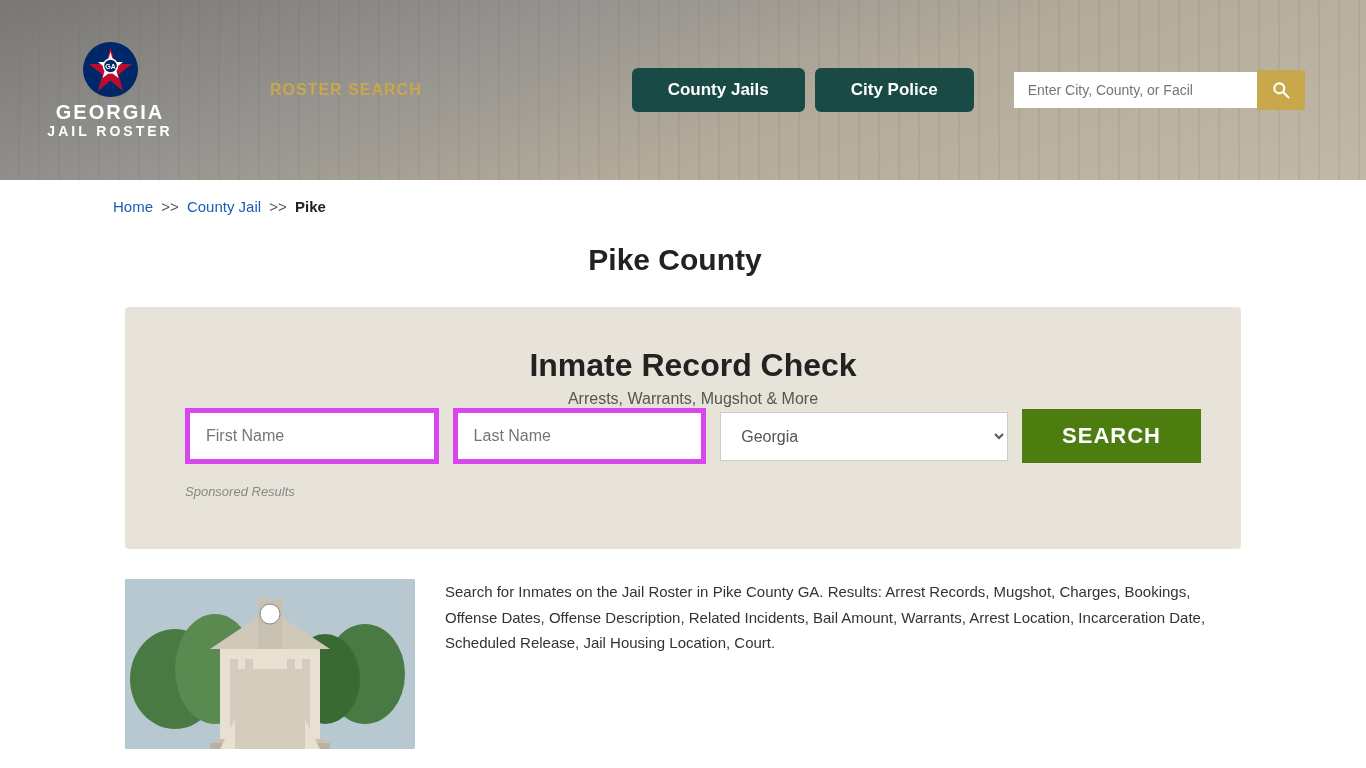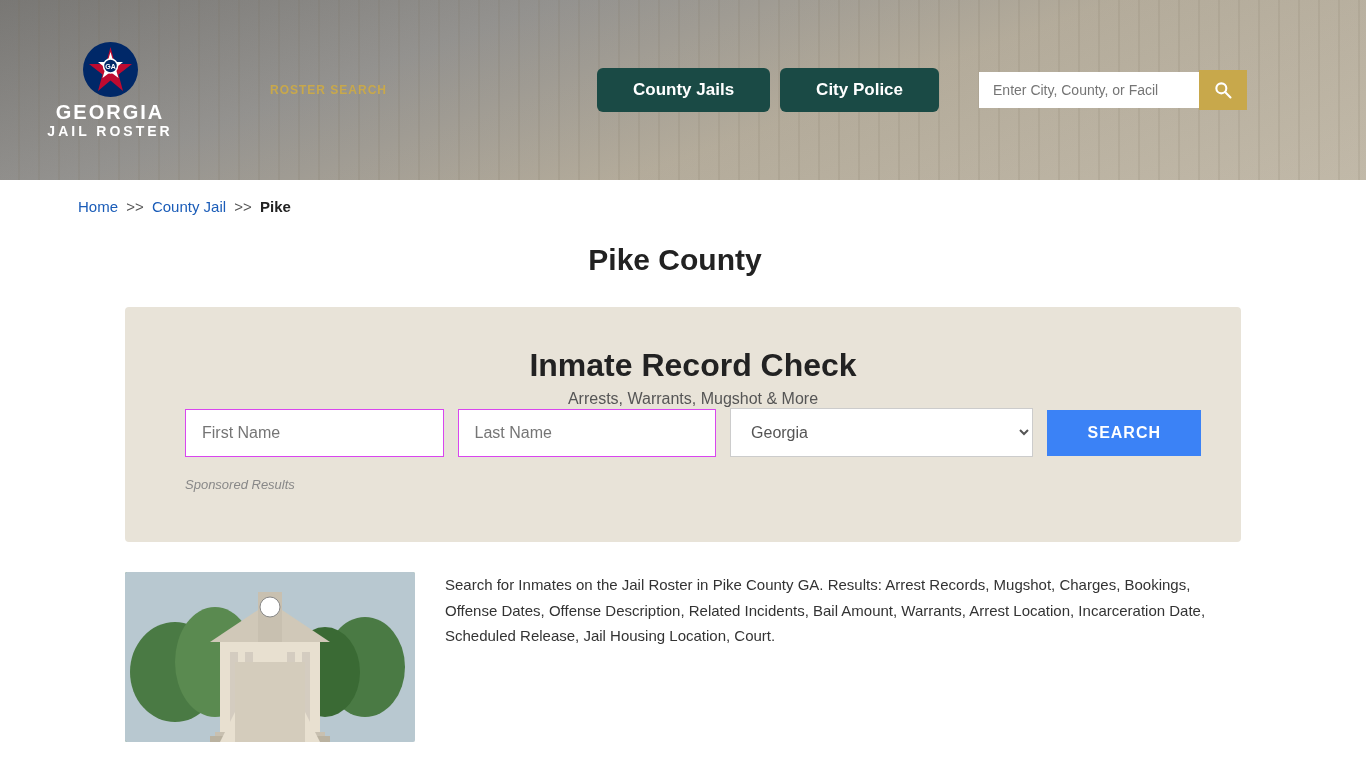--- a/index.html
+++ b/index.html
@@ -60,21 +60,21 @@
       text-align: center;
     }
     .nav-area {
       display: flex;
       align-items: center;
       gap: 20px;
       margin-left: 60px;
     }
     .nav-roster-search {
       color: #c8a84b;
-      font-size: 12px;
+      font-size: 16px;
       font-weight: bold;
       letter-spacing: 1px;
       text-transform: uppercase;
       text-decoration: none;
       cursor: pointer;
     }
     .nav-buttons {
       display: flex;
       gap: 10px;
       margin-left: 180px;
@@ -93,37 +93,37 @@
       display: flex;
       align-items: center;
       margin-left: 10px;
       flex: 1;
     }
     .search-input-header {
       padding: 10px 14px;
       font-size: 14px;
       border: none;
       outline: none;
-      width: 220px;
+      width: 243px;
       color: #999;
       background: #fff;
     }
     .search-btn-header {
       background: #c8a84b;
       border: none;
       padding: 10px 14px;
       cursor: pointer;
       display: flex;
       align-items: center;
       justify-content: center;
     }
 
     
     .breadcrumb-bar {
-      padding: 18px 78px;
+      padding: 18px 113px;
       font-size: 15px;
       color: #333;
     }
     .breadcrumb-bar a {
       color: #1a5cb8;
       text-decoration: none;
     }
     .breadcrumb-sep {
       color: #555;
       margin: 0 4px;
@@ -165,41 +165,41 @@
     }
     .search-form {
       display: flex;
       gap: 14px;
       align-items: center;
     }
     .form-input {
       flex: 1;
       padding: 14px 16px;
       font-size: 16px;
-      border: 1px solid #d946ef;
+      border: 5px solid #d946ef;
       background: #fff;
       outline: none;
       color: #aaa;
     }
     .form-select {
       flex: 1.2;
       padding: 14px 16px;
       font-size: 16px;
       border: 1px solid #ccc;
       background: #fff;
       outline: none;
       color: #555;
       appearance: auto;
     }
     .search-form-btn {
-      background: #3b82f6;
+      background: #4d7c0f;
       color: #fff;
       border: none;
       padding: 14px 40px;
-      font-size: 16px;
+      font-size: 22px;
       font-weight: bold;
       letter-spacing: 1px;
       cursor: pointer;
       white-space: nowrap;
     }
     .sponsored-results {
       margin-top: 20px;
       font-size: 13px;
       color: #888;
       font-style: italic;

